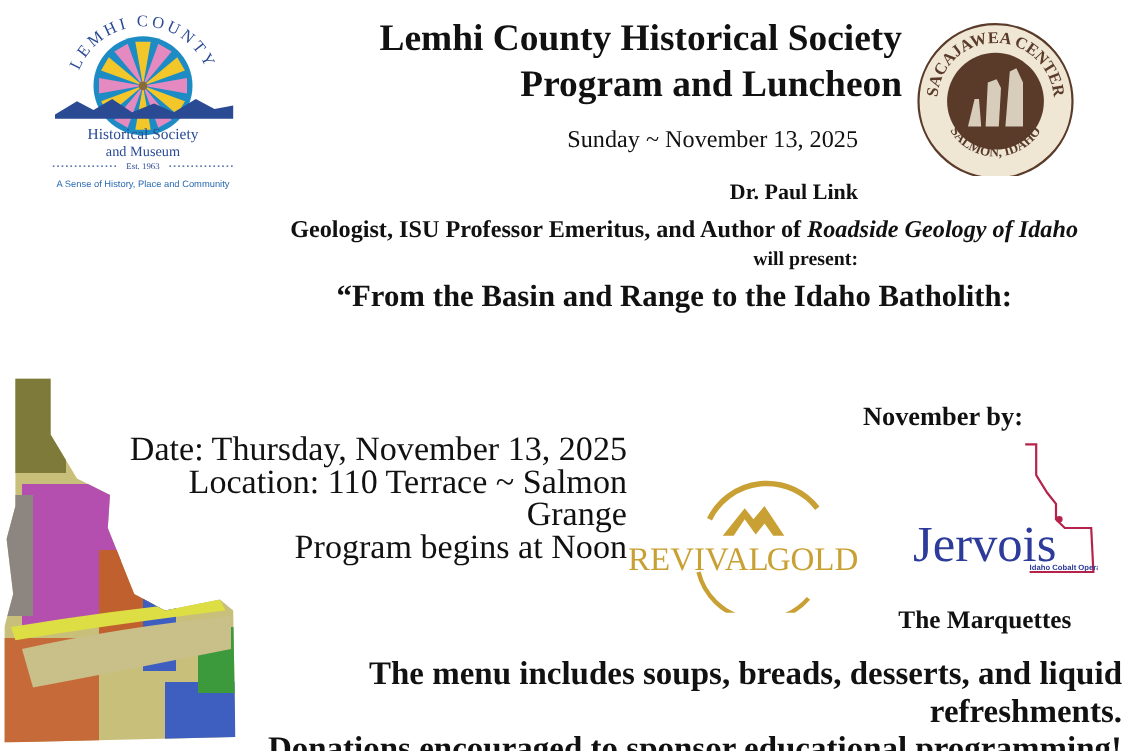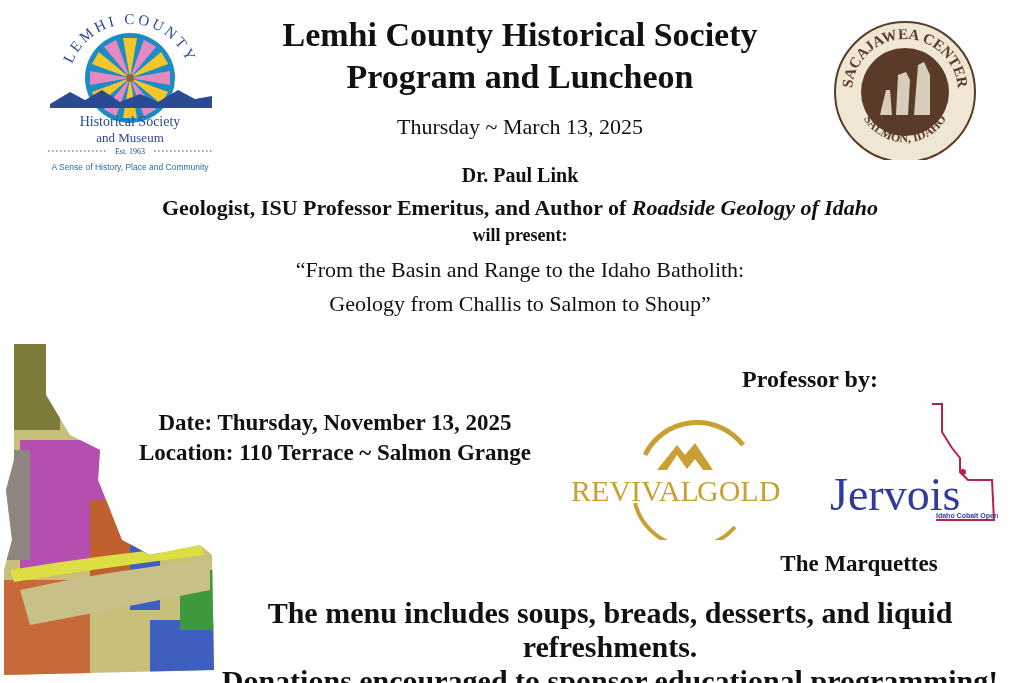--- a/index.html
+++ b/index.html
@@ -1,33 +1,33 @@
 <!DOCTYPE html>
 <html><head>
 <meta charset="utf-8">
 <style>
   html,body{margin:0;padding:0;background:#fff;}
   body{width:1024px;height:683px;position:relative;overflow:hidden;font-family:"Liberation Serif","DejaVu Serif",serif;color:#111;}
   .abs{position:absolute;}
-  .center{text-align:center;}
+  .center{text-align:right;}
   .title{left:220px;width:600px;top:14px;font-size:34px;font-weight:bold;line-height:42px;}
   .subdate{left:260px;width:520px;top:113px;font-size:22px;line-height:28px;}
   .speaker{left:260px;width:520px;top:159px;font-size:20px;font-weight:bold;line-height:32px;}
   .creds{left:60px;width:920px;top:194px;font-size:22px;font-weight:bold;line-height:28px;}
   .creds i{font-weight:bold;}
   .willpresent{left:260px;width:520px;top:220px;font-size:18px;font-weight:bold;line-height:30px;}
-  .talk{left:120px;width:800px;top:253px;font-size:22px;font-weight:normal;line-height:34px;}
-  .details{left:100px;width:470px;top:408px;font-size:23px;font-weight:bold;line-height:29.5px;}
+  .talk{left:120px;width:800px;top:253px;font-size:28px;font-weight:bold;line-height:34px;}
+  .details{left:100px;width:470px;top:393px;font-size:31px;font-weight:normal;line-height:29.5px;}
   .sponsored{left:690px;width:240px;top:364px;font-size:24px;font-weight:bold;line-height:30px;}
   .marq{left:744px;width:230px;top:549px;font-size:23px;font-weight:bold;line-height:30px;}
   .footer{left:200px;width:820px;top:596px;font-size:30px;font-weight:bold;line-height:34px;}
   .logo-left{left:40px;top:4px;width:180px;height:176px;}
   .logo-right{left:830px;top:20px;width:150px;height:140px;}
   .map{left:0;top:340px;width:225px;height:340px;}
-  .revival{left:565px;top:415px;width:245px;height:125px;text-decoration:underline;}
+  .revival{left:565px;top:432px;width:245px;height:125px;text-decoration:underline;}
   .jervois{left:828px;top:402px;width:170px;height:120px;}
 </style>
 </head>
 <body>
 
 <div class="abs logo-left">
   <svg width="180" height="176" viewBox="0 0 180 176">
     <defs>
         <path id="arcL" d="M28,82 A62,62 0 0 1 152,82"></path>
       </defs>
@@ -83,30 +83,29 @@
       <path d="M66,95 L68,55 L76,52 L80,60 L78,95Z"></path>
       <path d="M84,95 L88,45 L94,42 L100,55 L100,95Z"></path>
     </g>
   </svg>
 </div>
 
 <div class="abs center title">
   <div>Lemhi County Historical Society</div>
   <div>Program and Luncheon</div>
 </div>
-<div class="abs center subdate">Thursday ~ March 13, 2025</div>
+<div class="abs center subdate">Sunday ~ November 13, 2025</div>
 
 <div class="abs center speaker">Dr. Paul Link</div>
 <div class="abs center creds">
   <span>Geologist, ISU Professor Emeritus, and Author of </span><i>Roadside Geology of Idaho</i>
 </div>
 <div class="abs center willpresent">will present:</div>
 <div class="abs center talk">
   <div>“From the Basin and Range to the Idaho Batholith:</div>
-  <div>Geology from Challis to Salmon to Shoup”</div>
 </div>
 
 <div class="abs map">
   <svg width="225" height="340" viewBox="0 0 225 340">
     <defs>
       <clipPath id="idaho">
         <path d="M14,4 L46,4 L46,55 L70,95 L100,110 L98,140 L112,175 L122,200 L150,215 L200,205 L212,215 L214,330 L4,335 L4,230 L12,200 L6,150 L14,120 Z"></path>
       </clipPath>
     </defs>
     <g clip-path="url(#idaho)">
@@ -121,23 +120,24 @@
       <rect x="180" y="230" width="40" height="60" fill="#3c9a3c"></rect>
       <path d="M20,250 Q110,230 210,220 L210,250 Q110,270 30,285Z" fill="#c9bf88"></path>
       <path d="M10,230 Q100,215 200,205 L205,215 Q100,228 14,242Z" fill="#dddd44"></path>
     </g>
   </svg>
 </div>
 
 <div class="abs center details">
   <div>Date: Thursday, November 13, 2025</div>
   <div>Location: 110 Terrace ~ Salmon Grange</div>
+  <div>Program begins at Noon</div>
 </div>
 
-<div class="abs center sponsored">Professor by:</div>
+<div class="abs center sponsored">November by:</div>
 
 <div class="abs revival">
   <svg width="245" height="125" viewBox="0 0 245 125">
     <path d="M80,40 A58,58 0 0 1 178,30" fill="none" stroke="#c9a033" stroke-width="5"></path>
     <path d="M70,88 A58,58 0 0 0 170,112" fill="none" stroke="#c9a033" stroke-width="4"></path>
     <path d="M92,55 L112,30 L120,40 L130,28 L148,55 L138,55 L130,44 L122,54 L112,40 L102,55Z" fill="#c9a033"></path>
     <text x="6" y="86" font-family="Liberation Serif, serif" font-size="30" fill="#c9a033">REVIVAL</text>
     <text x="132" y="86" font-family="Liberation Serif, serif" font-size="30" fill="#c9a033">GOLD</text>
   </svg>
 </div>

